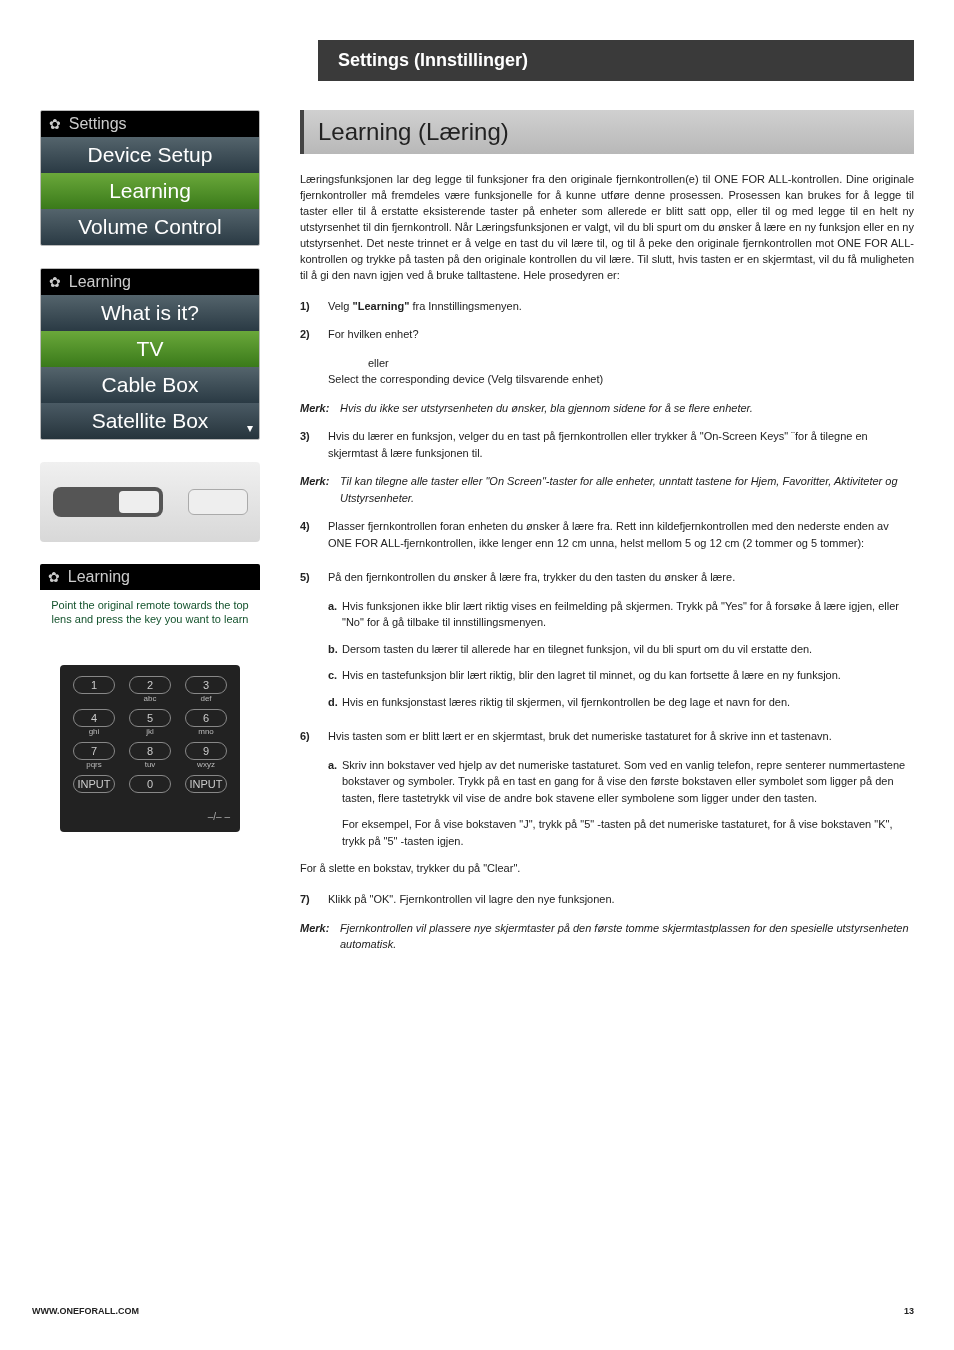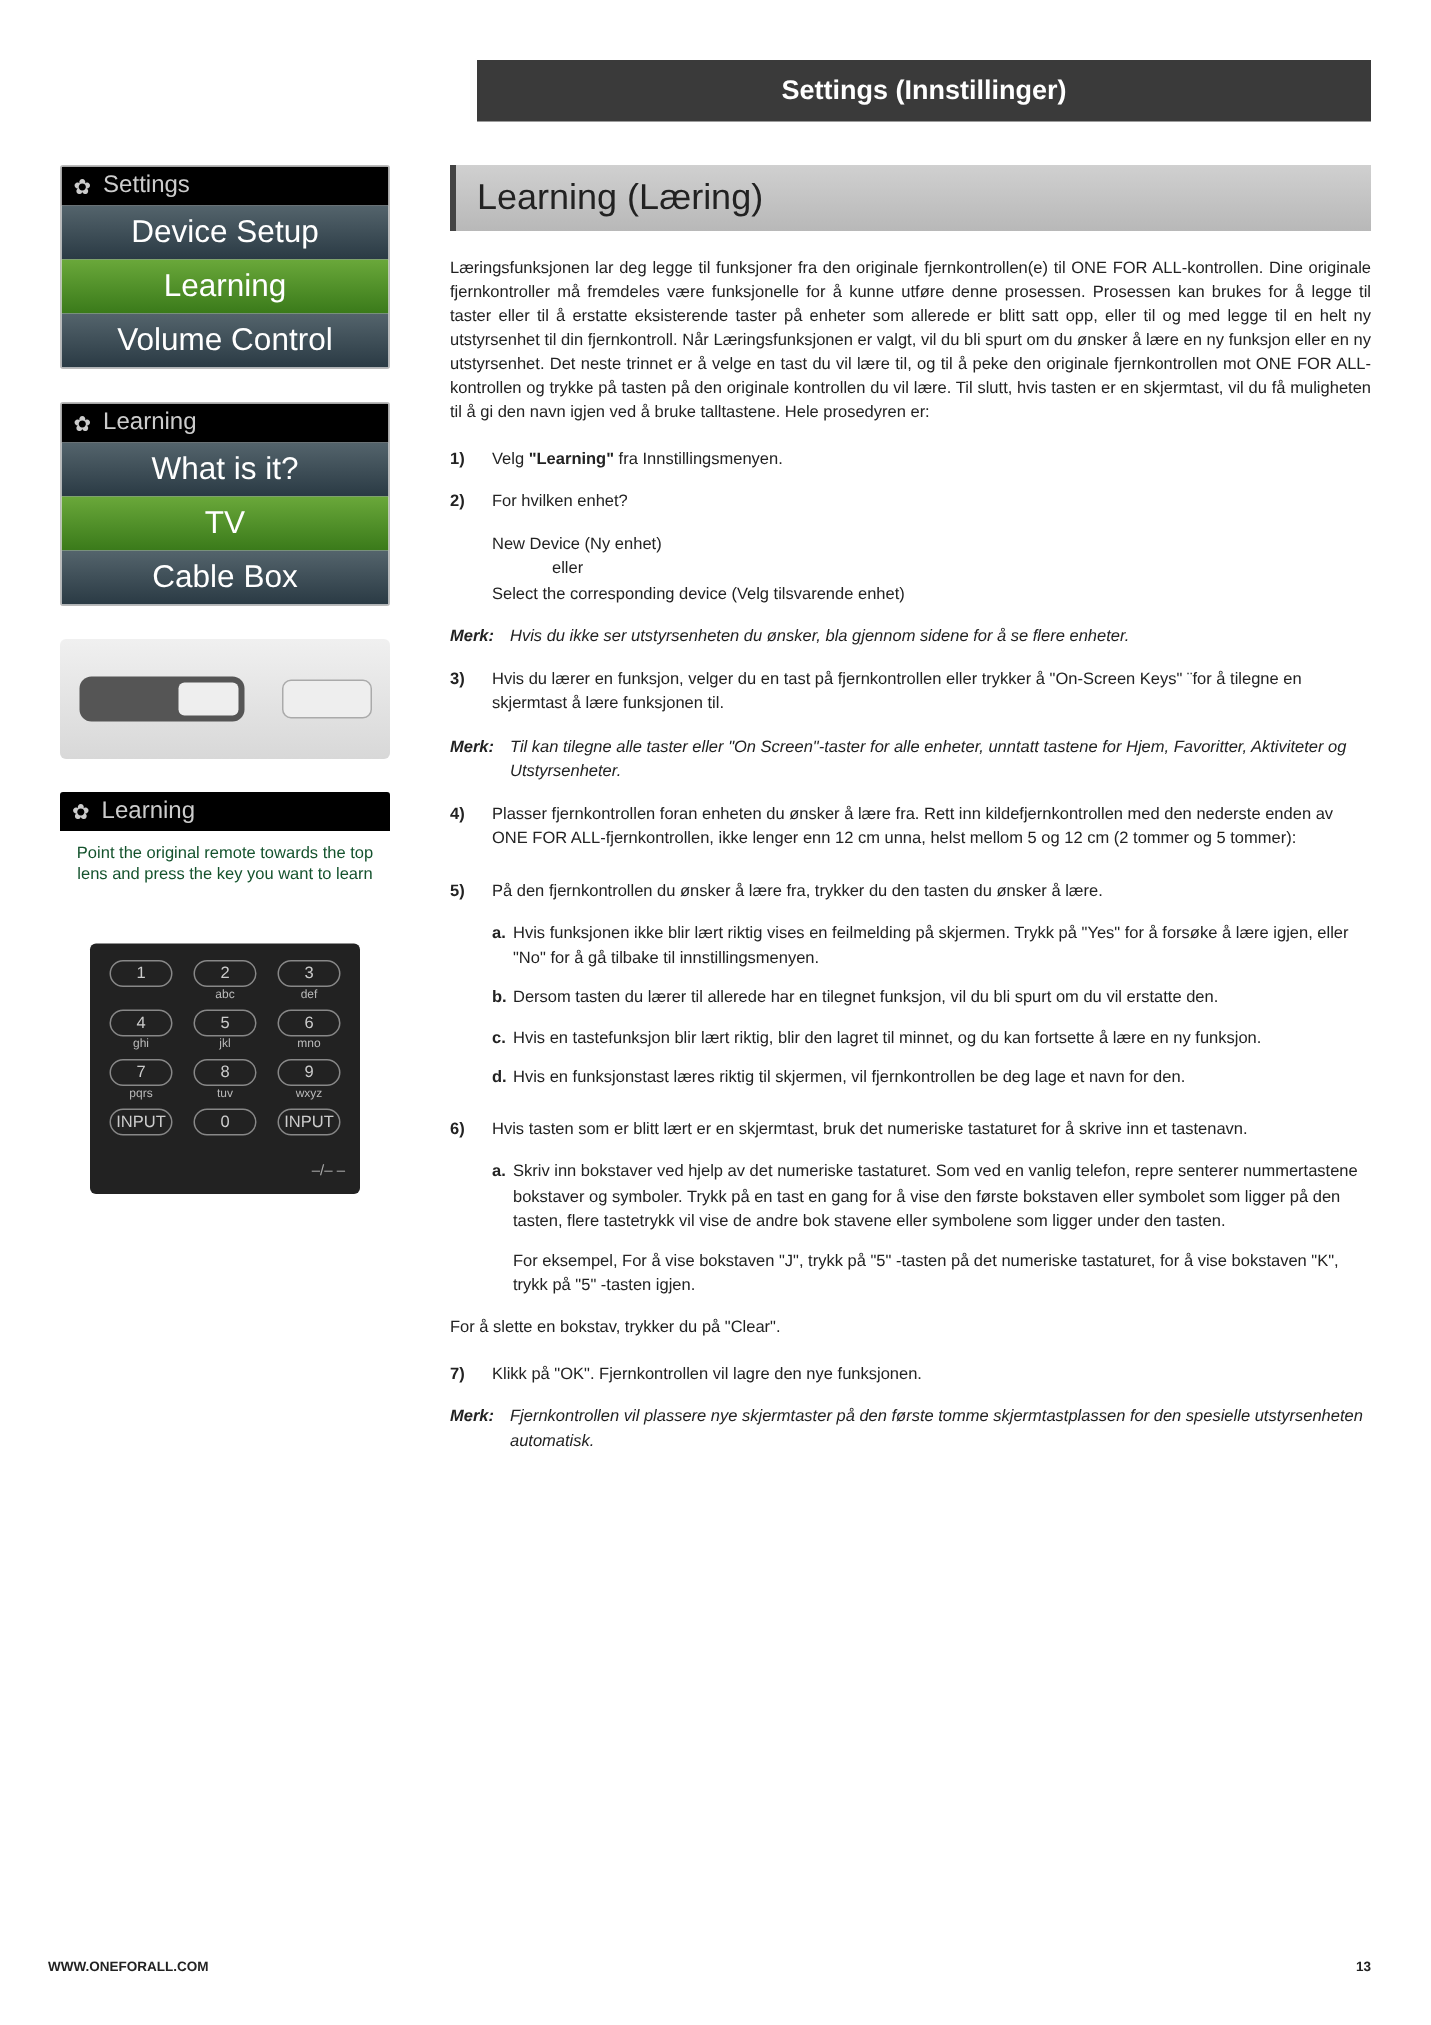--- a/index.html
+++ b/index.html
@@ -1,18 +1,18 @@
 <!DOCTYPE html>
 <html><head>
 <meta charset="utf-8">
 <style>
   * { box-sizing: border-box; margin: 0; padding: 0; }
   body { font-family: "Myriad Pro", "Segoe UI", Arial, sans-serif; background: #fff; width: 954px; margin: 0 auto; position: relative; }
   .page { padding: 40px 40px 40px 40px; min-height: 1350px; position: relative; }
-  .tab-header { position: absolute; top: 40px; right: 40px; width: 596px; background: #3a3a3a; padding: 10px 20px; display: flex; justify-content: center; align-items: center; }
+  .tab-header { position: absolute; top: 40px; right: 40px; width: 596px; background: #3a3a3a; padding: 10px 20px; display: flex; align-items: center; }
   .tab-label { color: #fff; font-weight: 700; font-size: 18px; }
   .content-row { display: flex; gap: 40px; margin-top: 70px; }
   .left-col { width: 220px; flex-shrink: 0; }
   .right-col { flex: 1; }
   .screen { border: 1px solid #bbb; border-radius: 2px; margin-bottom: 22px; overflow: hidden; font-family: "Segoe UI", Arial, sans-serif; font-size: 18px; }
   .screen-header { background: #000; color: #ccc; padding: 4px 8px; display: flex; align-items: center; gap: 8px; font-size: 16px; font-weight: 300; }
   .screen-row { padding: 6px 0; text-align: center; color: #fff; font-size: 21px; font-weight: 300; }
   .row-ds { background: linear-gradient(#54646c,#2a3a44); }
   .row-learn { background: linear-gradient(#6aa83a,#3a7a1a); }
   .row-dark { background: linear-gradient(#54646c,#2a3a44); }
@@ -72,20 +72,24 @@
       </div>
 
       <div class="screen">
         <div class="screen-header">
           <span class="gear">✿</span>
           <span>Learning</span>
         </div>
         <div class="screen-row row-dark">What is it?</div>
         <div class="screen-row row-learn">TV</div>
         <div class="screen-row row-dark">Cable Box</div>
+        <div class="screen-row row-darker" style="position:relative">
+          <span>Satellite Box</span>
+          <span class="chev">▾</span>
+        </div>
       </div>
 
       <div class="illustration">
         <div class="remote-shape"></div>
         <div class="remote-shape2"></div>
       </div>
 
       <div class="screen screen3">
         <div class="screen-header">
           <span class="gear">✿</span>
@@ -130,21 +134,20 @@
             <span>Velg </span><b>"Learning"</b><span> fra Innstillingsmenyen.</span>
           </div>
         </div>
 
         <div class="step">
           <div class="step-num">2)</div>
           <div class="step-body">For hvilken enhet?</div>
         </div>
 
         <div class="step-indent">
-          <div>New Device (Ny enhet)</div>
           <div style="padding-left:40px">eller</div>
           <div>Select the corresponding device (Velg tilsvarende enhet)</div>
         </div>
 
         <div class="merk-row">
           <div class="merk-label"><span>Merk</span>:</div>
           <div class="merk-body">Hvis du ikke ser utstyrsenheten du ønsker, bla gjennom sidene for å se flere enheter.</div>
         </div>
 
         <div class="step">

